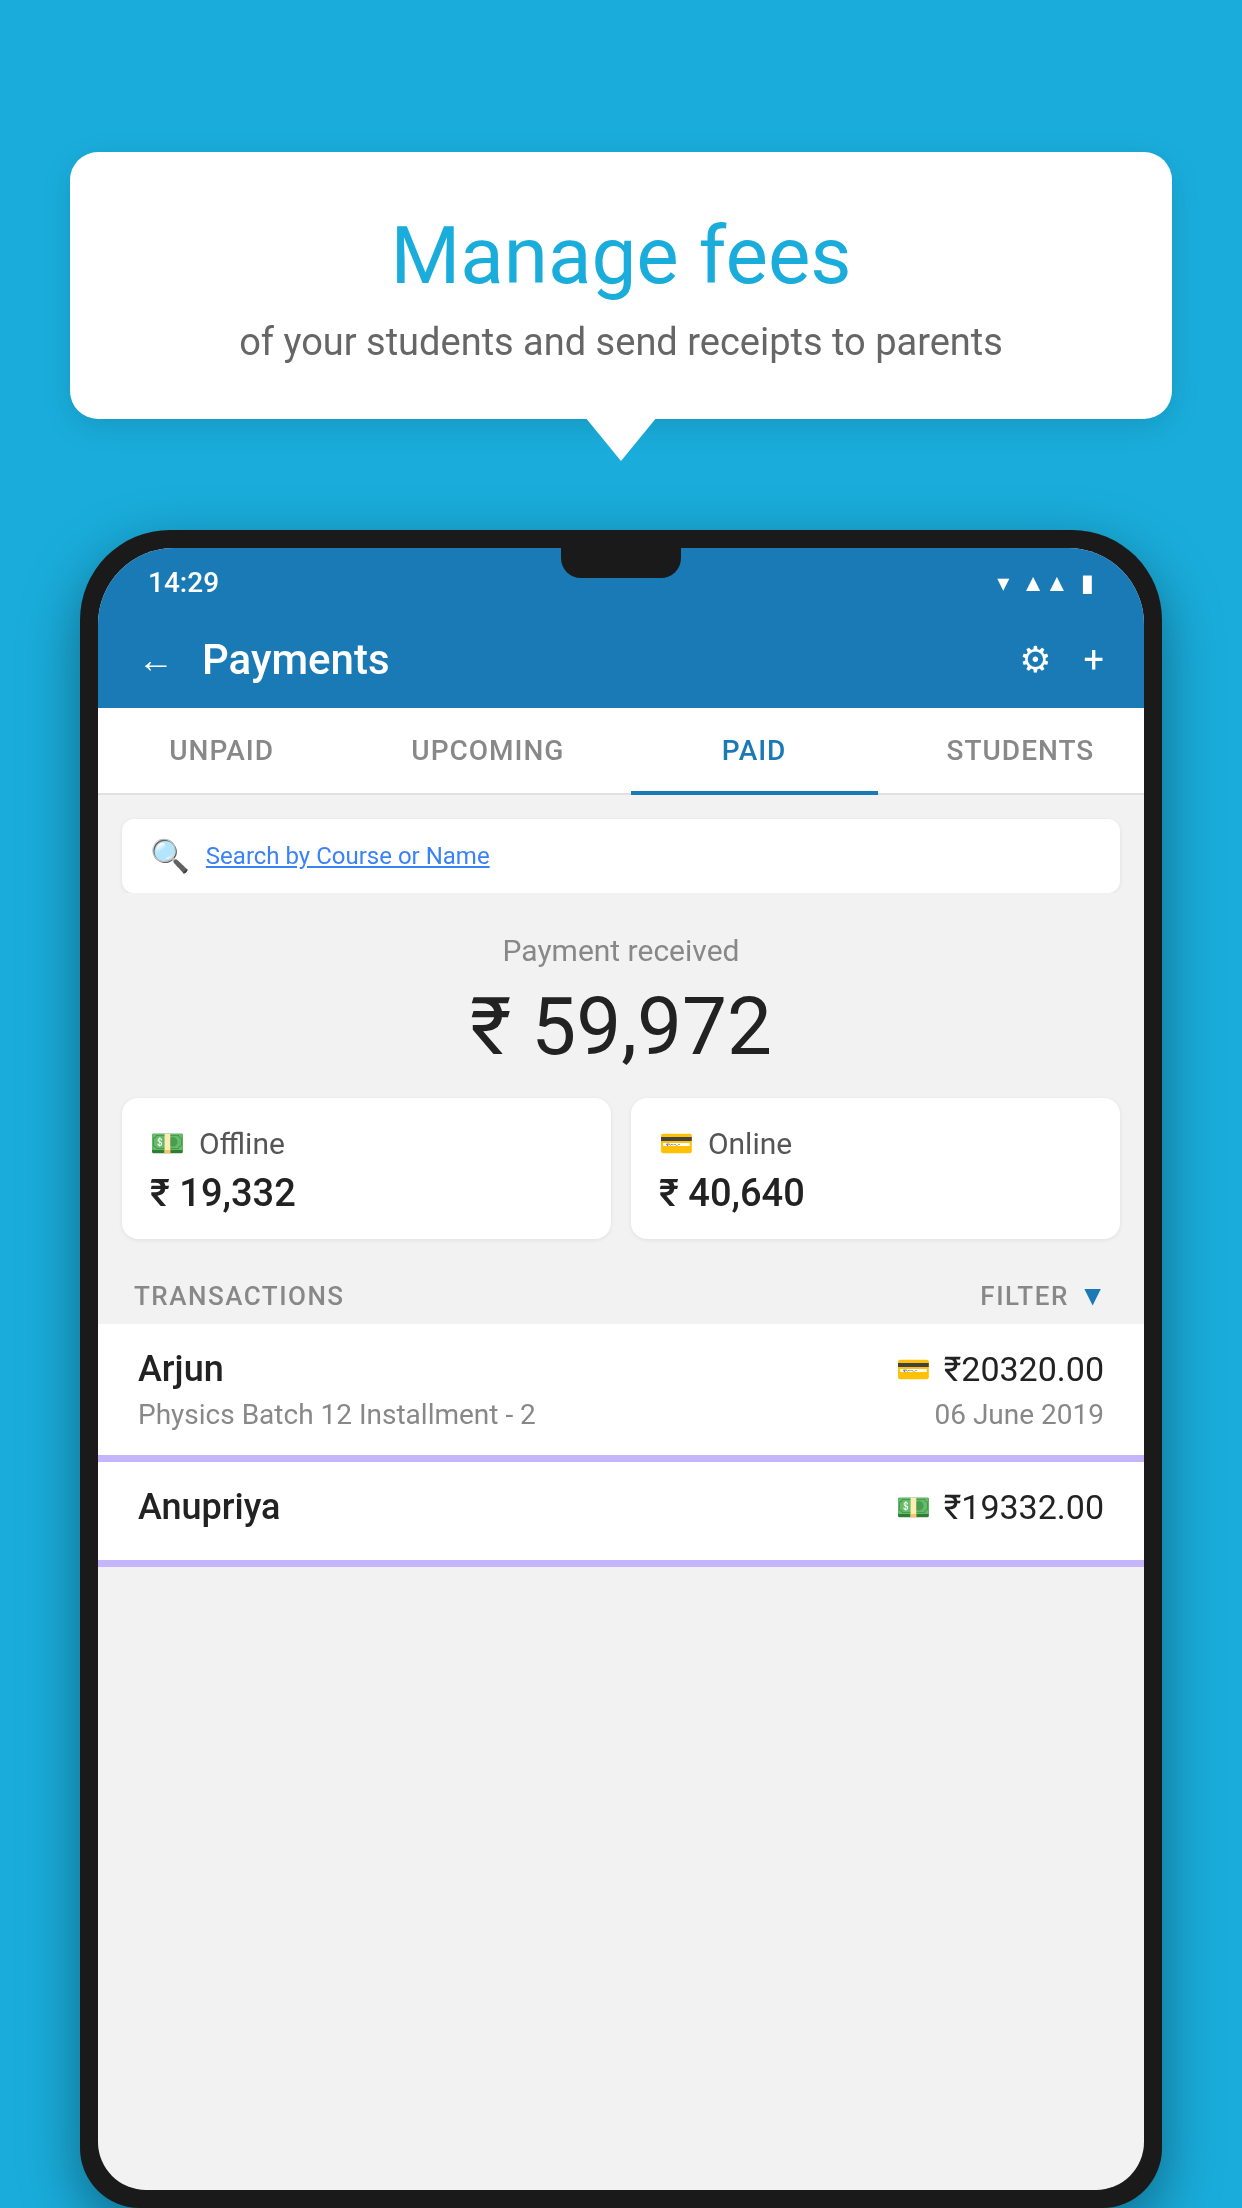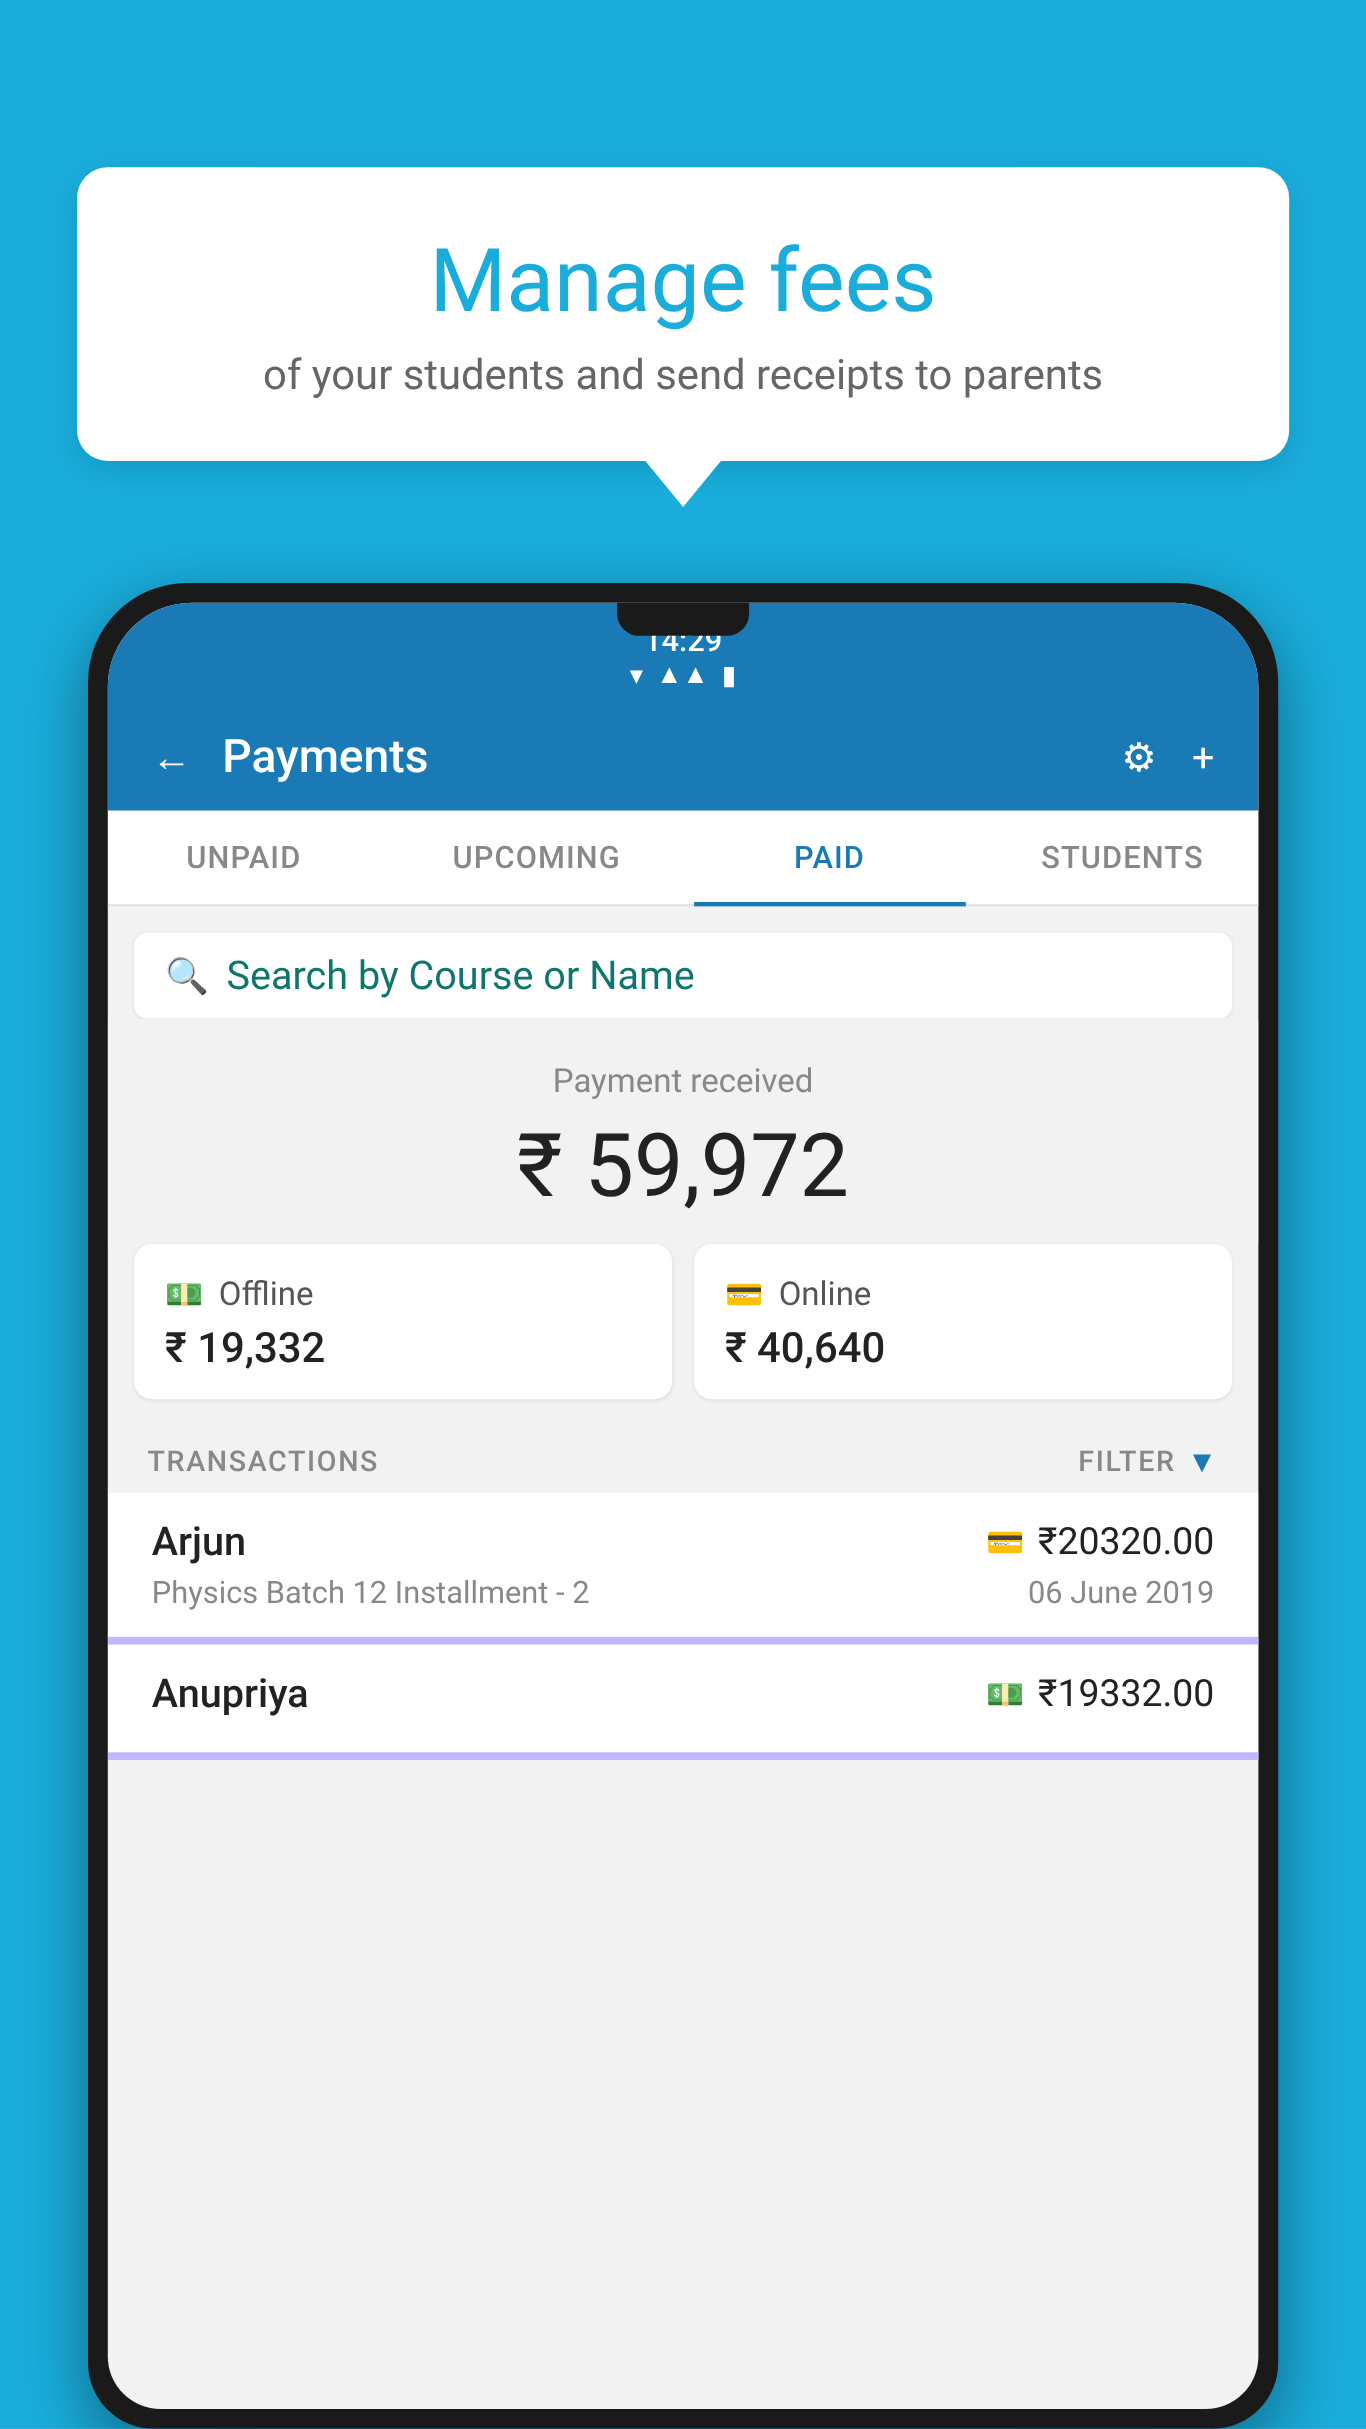--- a/index.html
+++ b/index.html
@@ -71,21 +71,20 @@
     }
 
     
     .status-bar {
       background: #1a7ab5;
       padding: 18px 50px 12px;
       display: flex;
       justify-content: space-between;
       align-items: center;
       flex-shrink: 0;
-      flex-direction: column;
     }
     .status-time {
       color: #fff;
       font-size: 28px;
       font-weight: 500;
     }
     .status-icons {
       display: flex;
       align-items: center;
       gap: 12px;
@@ -184,22 +183,23 @@
       padding: 18px 28px;
       gap: 16px;
       box-shadow: 0 1px 4px rgba(0,0,0,0.08);
       flex-shrink: 0;
     }
     .search-icon-wrap {
       color: #888;
       font-size: 32px;
     }
     .search-placeholder {
-      font-size: 36px;
-      color: #0f766e;
+      font-size: 24px;
+      color: #3b82f6;
+      text-decoration: underline;
     }
 
     
     .payment-section {
       background: #f2f2f2;
       text-align: center;
       padding: 40px 20px 24px;
       flex-shrink: 0;
     }
     .payment-label {

